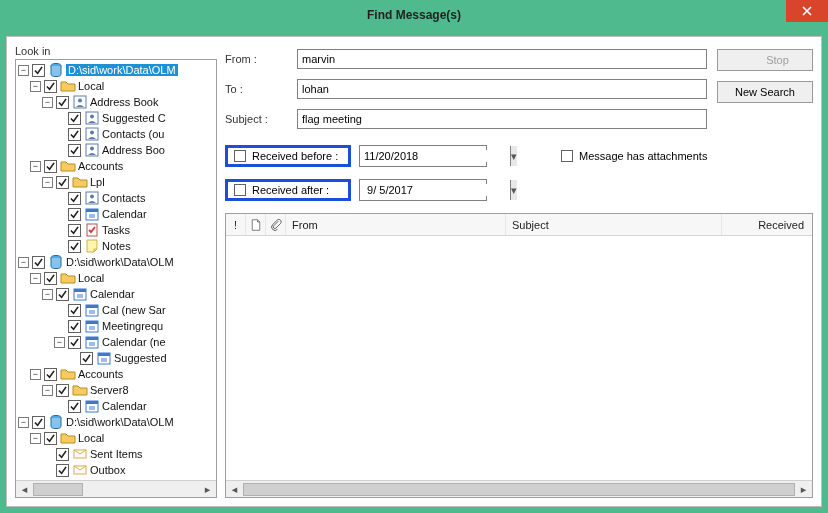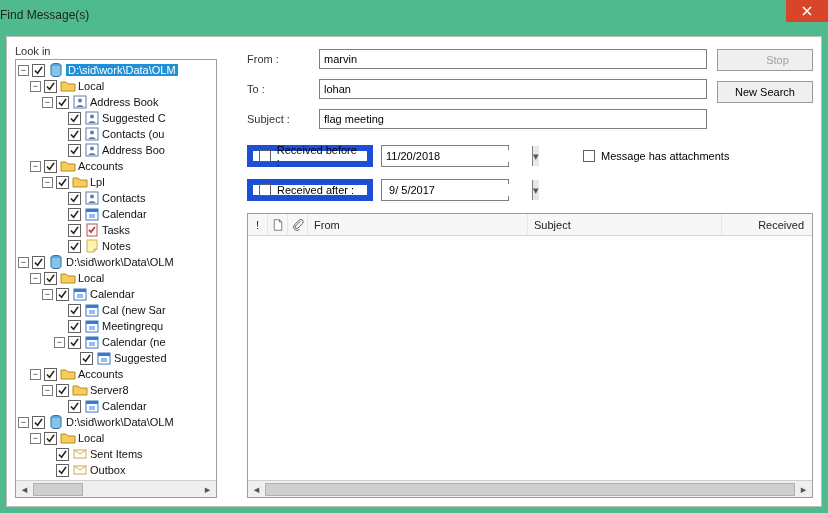--- a/index.html
+++ b/index.html
@@ -14,22 +14,24 @@
   .window {
     width: 828px; height: 513px;
     position: relative;
   }
   .titlebar {
     height: 30px;
     background: #4fba8e;
     color: #222;
     display: flex;
     align-items: center;
+    justify-content: center;
     position: relative;
     font-size: 12px;
+    font-weight: bold;
   }
   .titlebar .title { flex: 0 1 auto; }
   .close-btn {
     position: absolute;
     right: 0; top: 0;
     width: 42px; height: 22px;
     background: #d9452b;
     color: #fff;
     display: flex;
     align-items: center;
@@ -46,21 +48,21 @@
   .inner-frame {
     position: absolute;
     top: 6px; left: 6px; right: 6px; bottom: 6px;
     background: #fff;
     border: 1px solid #bdbdbd;
     padding: 8px 8px 8px 8px;
   }
   .content {
     display: flex;
     height: 100%;
-    gap: 30px;
+    gap: 8px;
   }
   .left-pane {
     width: 202px;
     display: flex;
     flex-direction: column;
   }
   .lookin-label {
     padding-bottom: 2px;
     color: #333;
   }
@@ -206,21 +208,21 @@
     gap: 12px;
   }
   .filter-row {
     display: flex;
     align-items: center;
     gap: 8px;
   }
   .inline-box {
     display: flex;
     align-items: center;
-    border: 6px solid #1d4ed8;
+    border: 3px solid #1d4ed8;
     height: 22px;
     padding: 0 6px 0 6px;
     gap: 6px;
   }
   .mini-chk {
     width: 12px; height: 12px;
     border: 1px solid #616161;
     background: #fff;
     cursor: pointer;
     display: inline-block;

